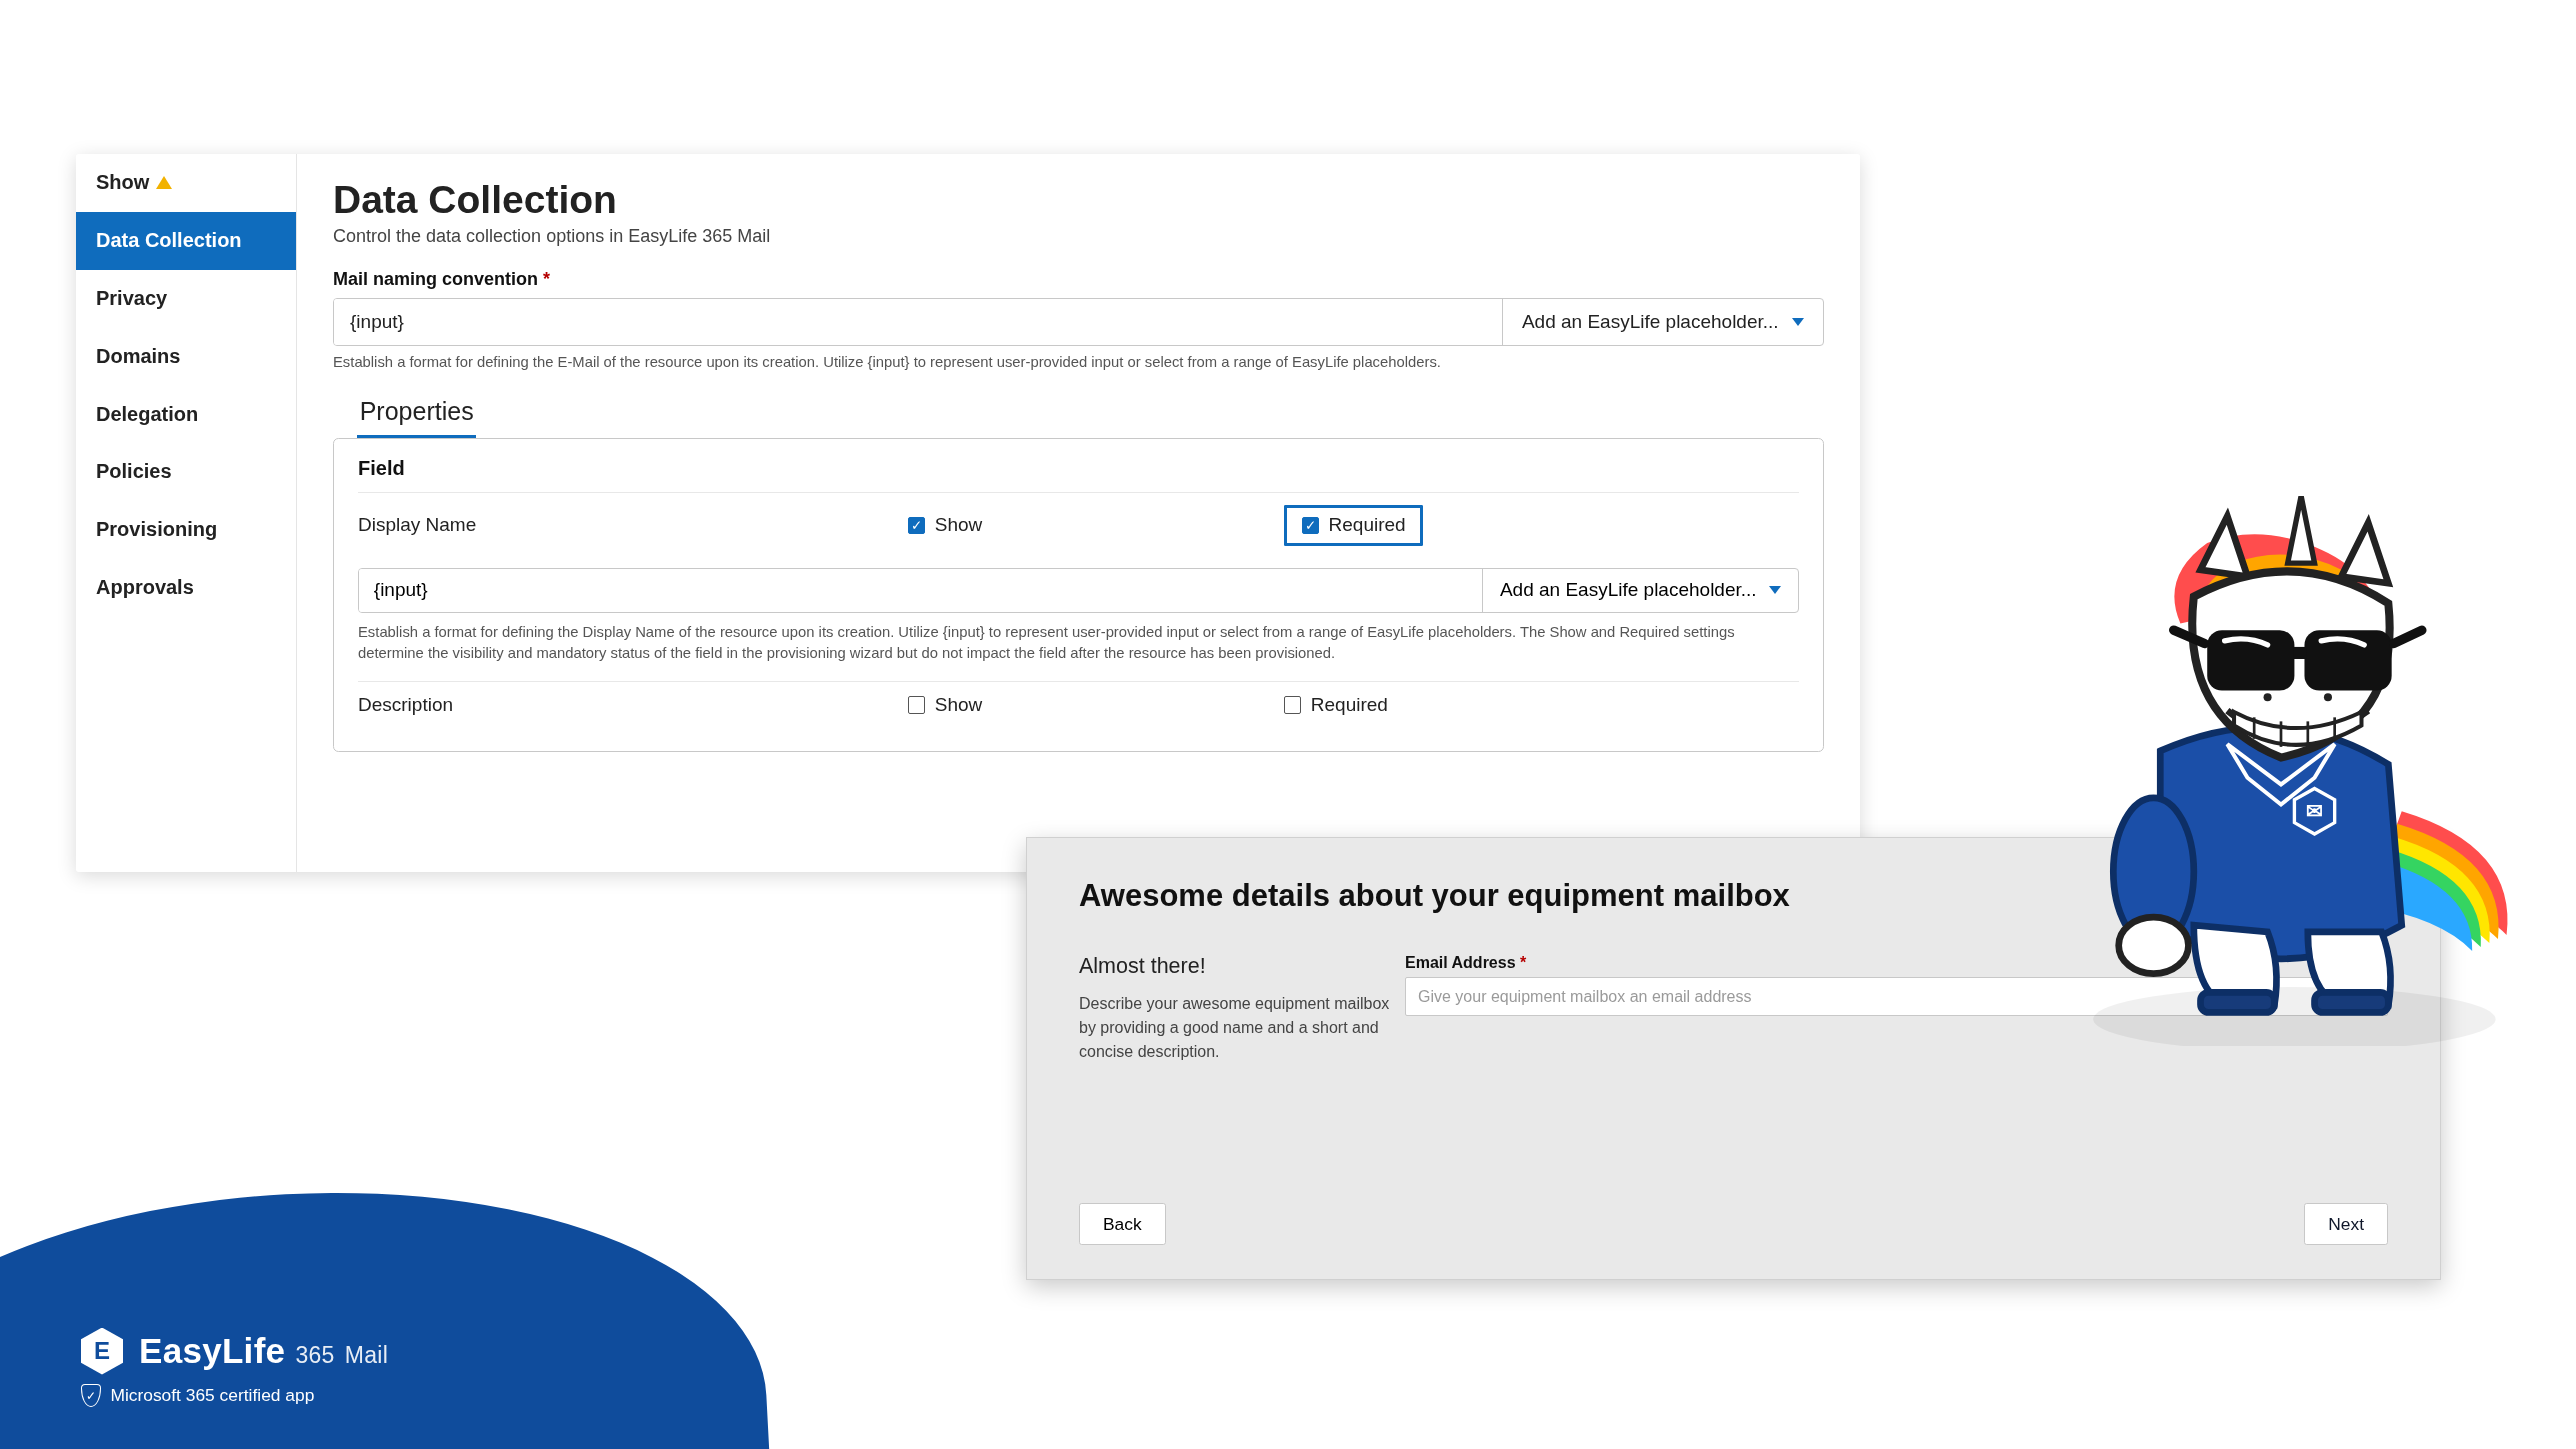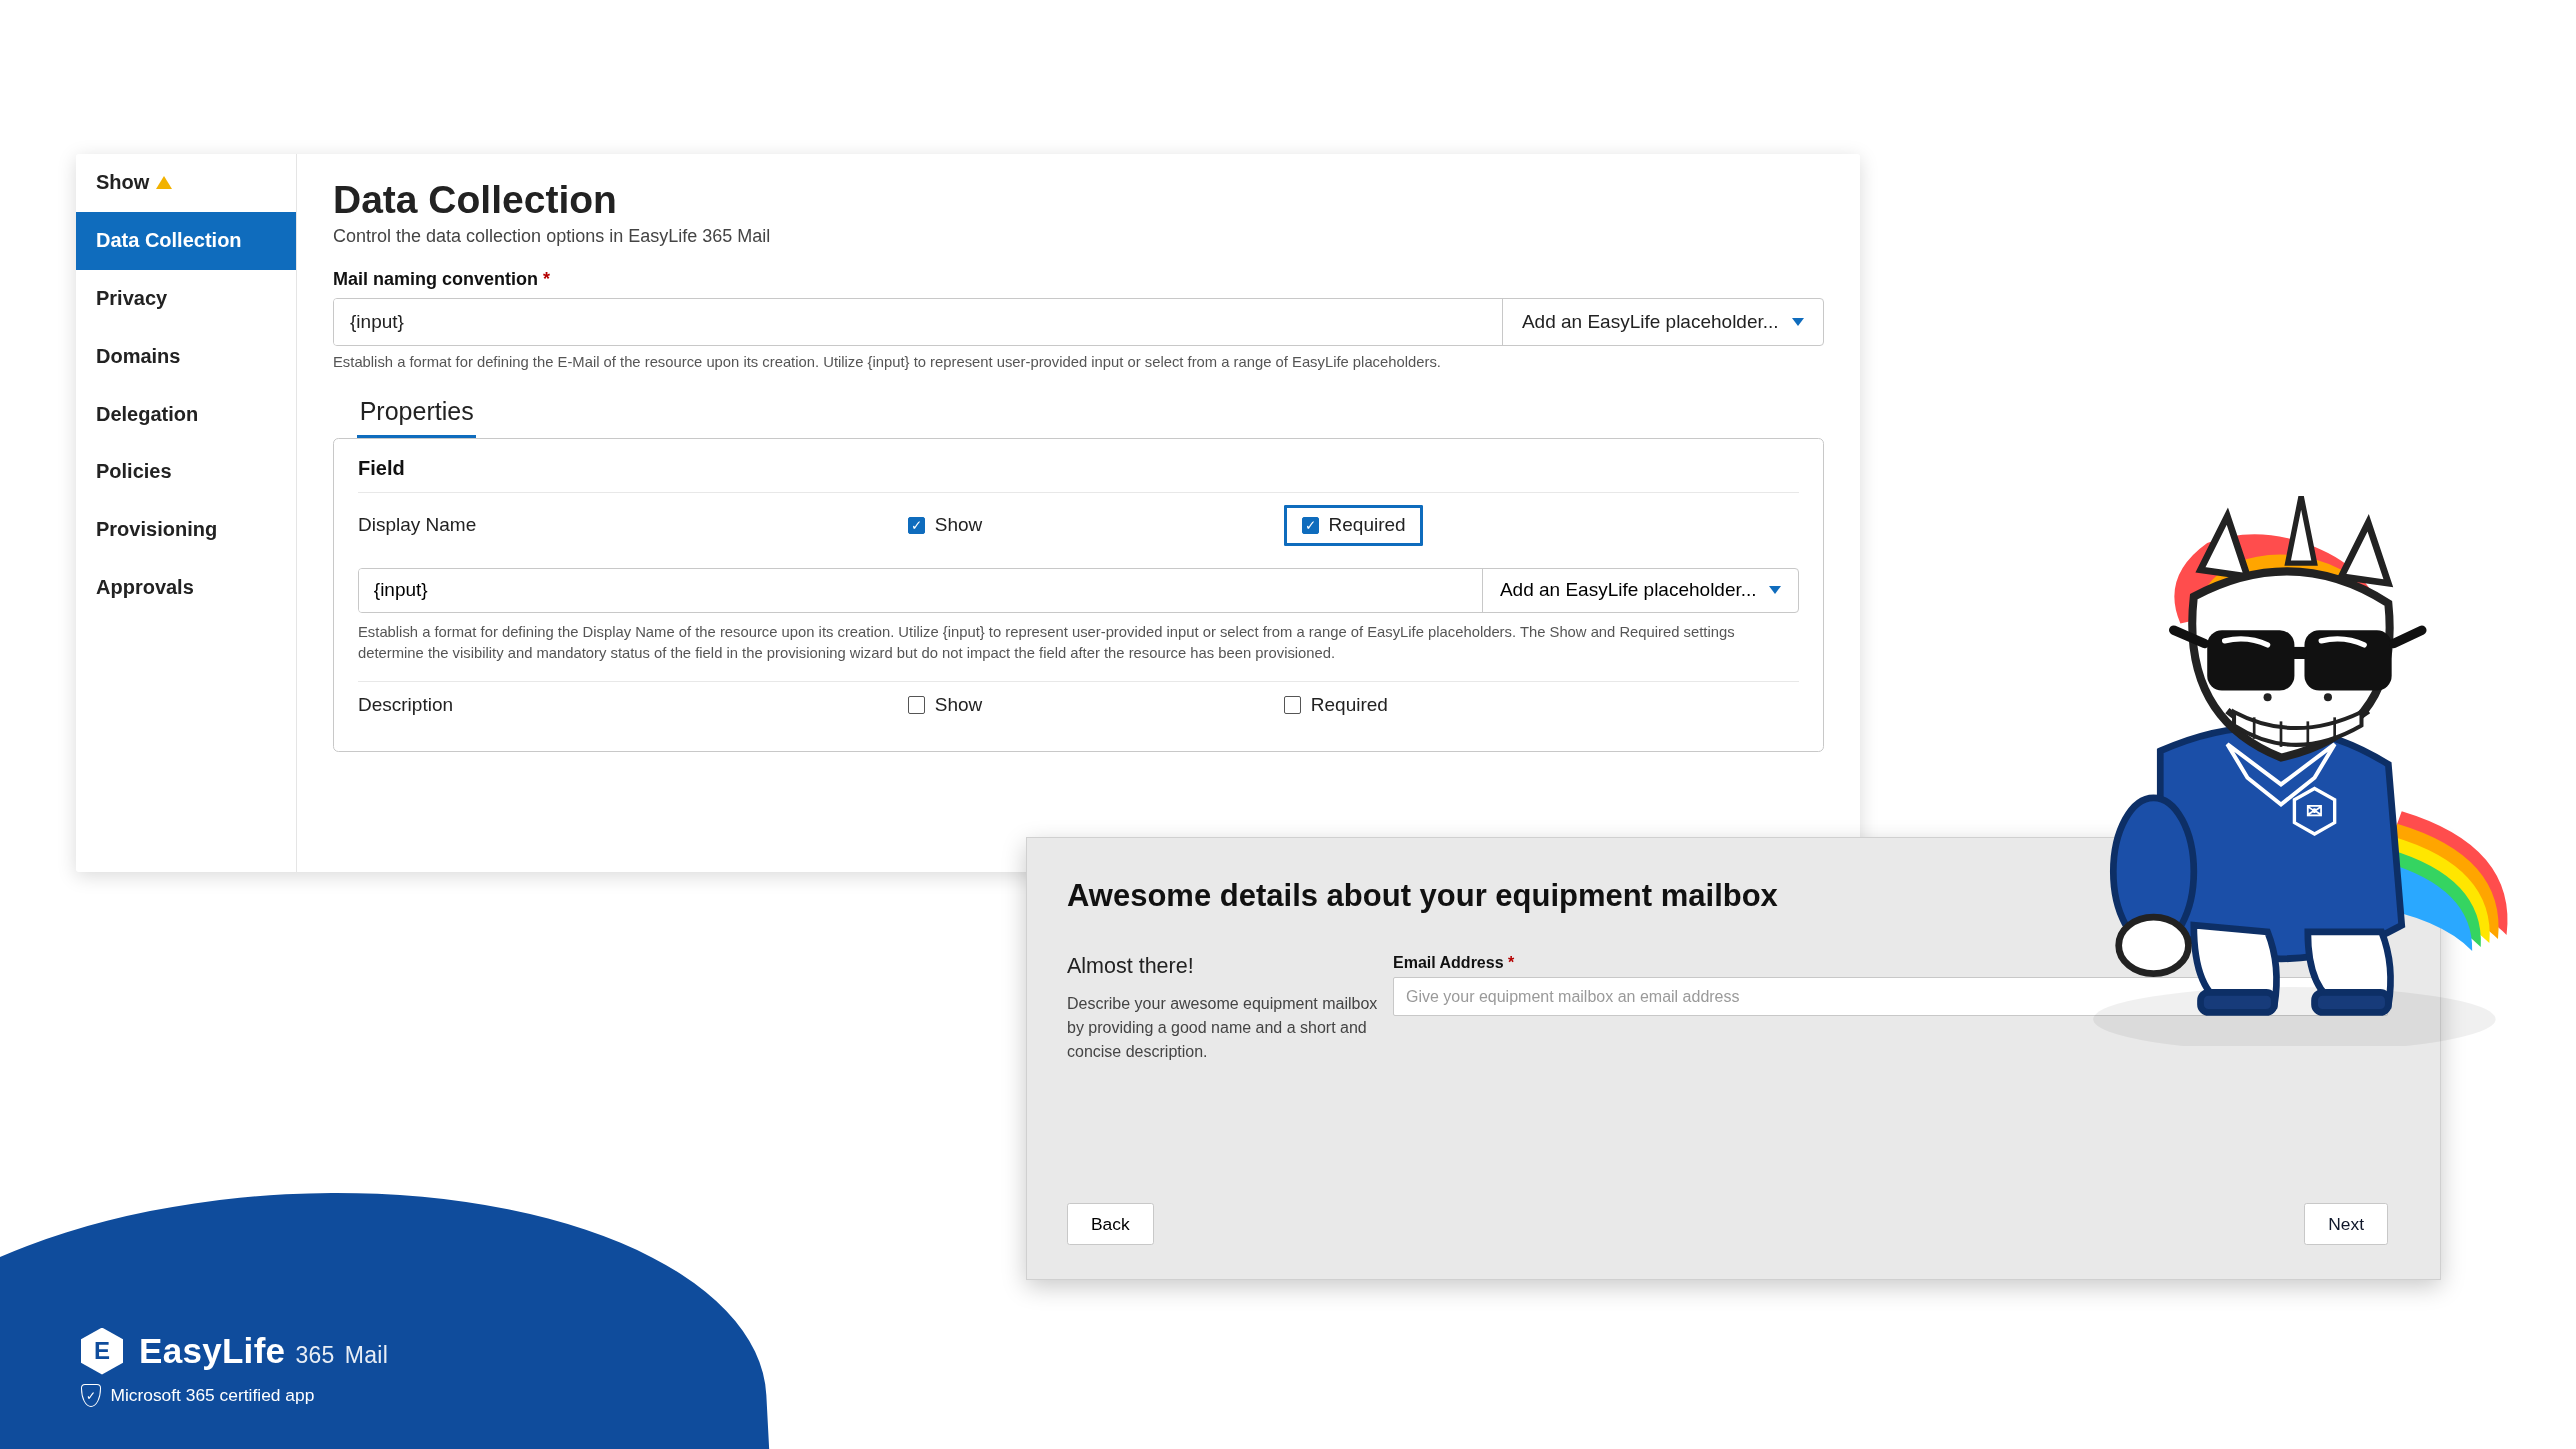--- a/index.html
+++ b/index.html
@@ -194,21 +194,21 @@
   
   .wizard {
     position: absolute;
     left: 1026px;
     top: 837px;
     width: 1415px;
     height: 443px;
     background: #e9e9e9;
     border: 0.7px solid #d0d0d0;
     box-shadow: 0 6.7px 23px rgba(0,0,0,0.22);
-    padding: 40px 52px 34px 40px;
+    padding: 40px 52px 34px 52px;
     display: flex;
     flex-direction: column;
   }
   .wizard h2 {
     font-size: 31px;
     font-weight: 700;
     color: #111;
     margin-bottom: 40px;
   }
   .wizard-body {

